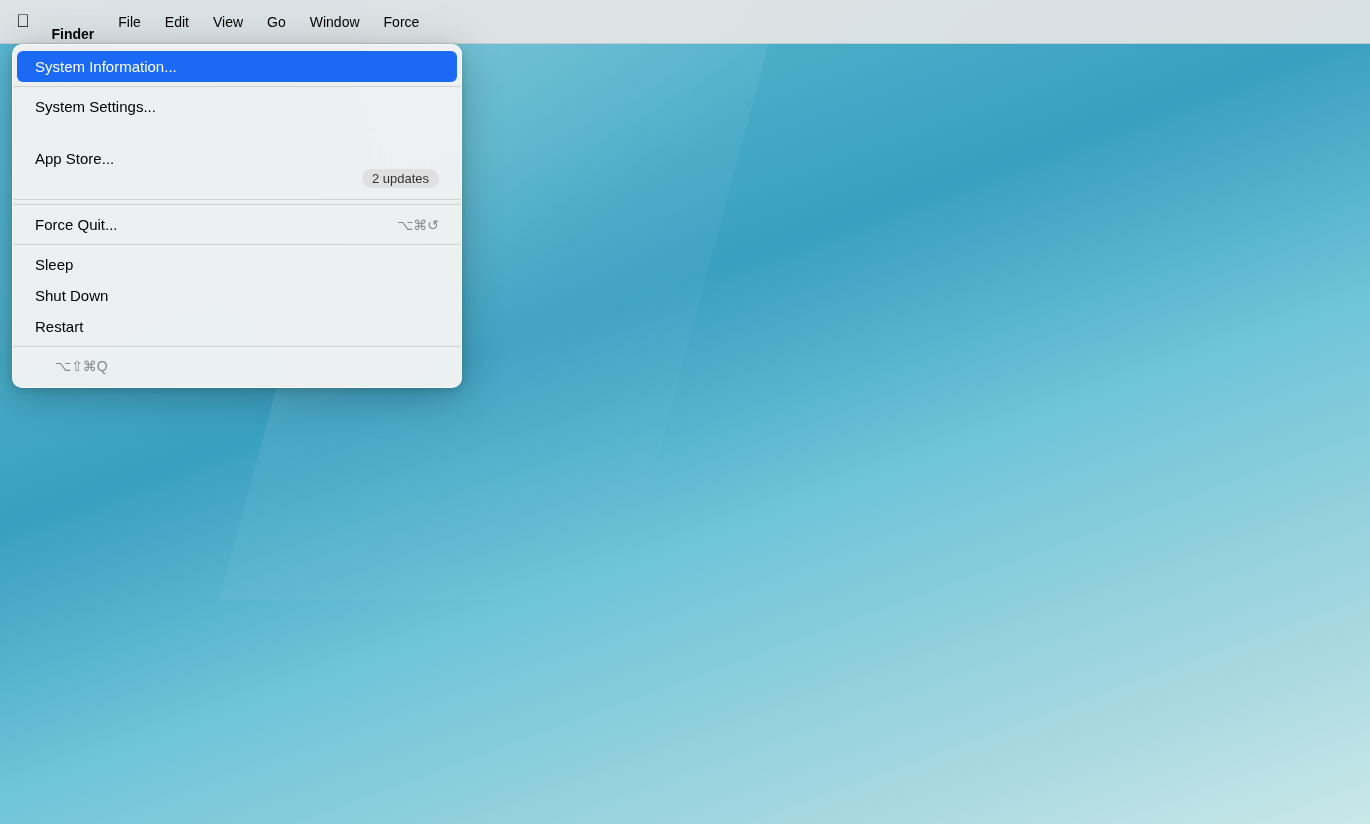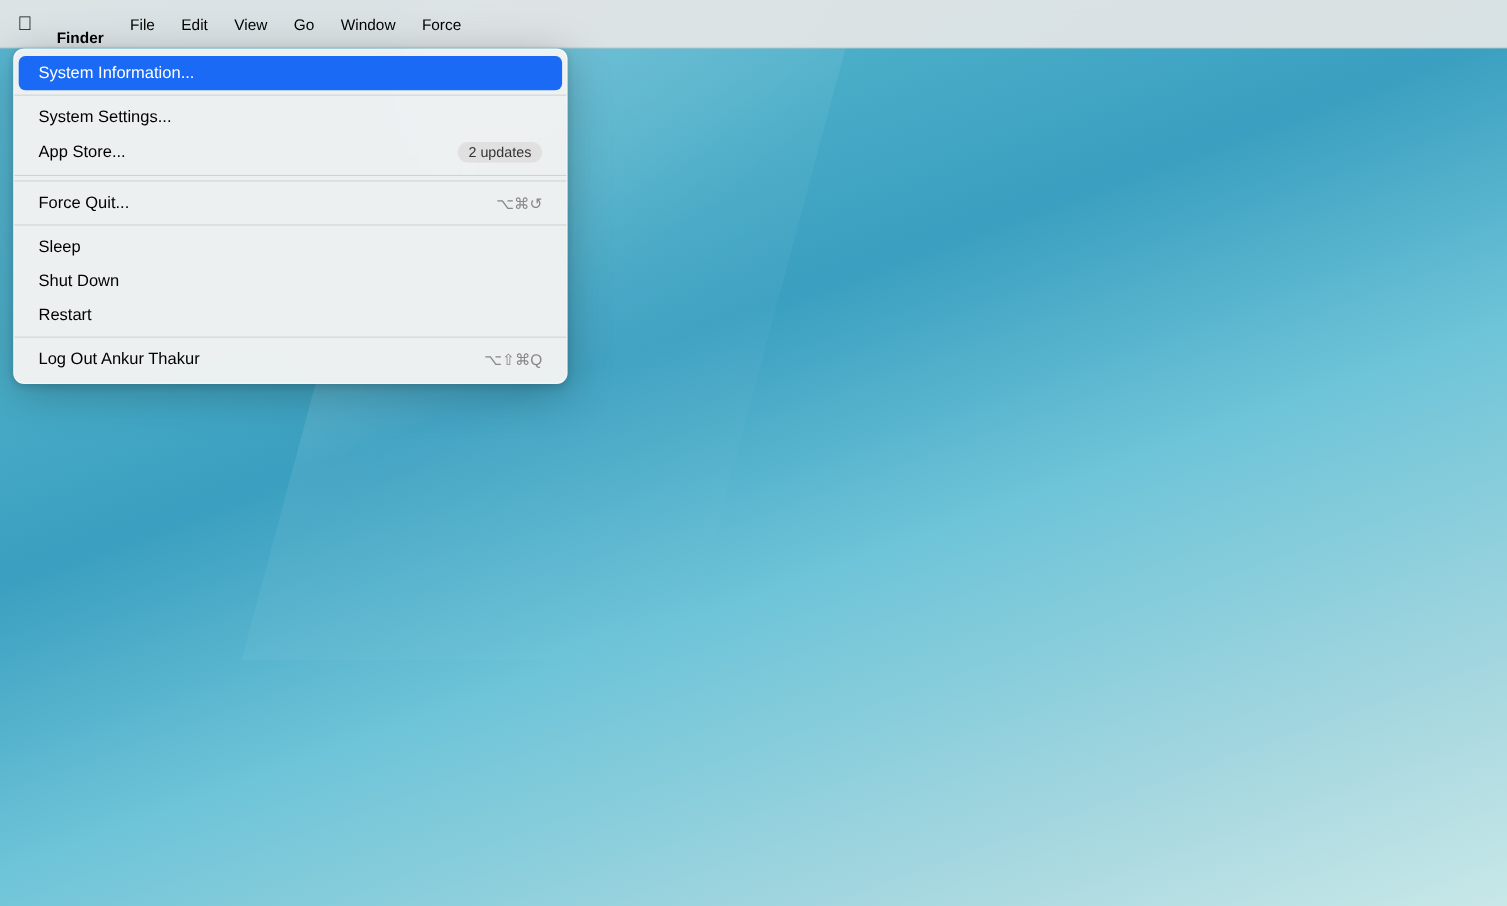--- a/index.html
+++ b/index.html
@@ -63,21 +63,21 @@
     .menubar-item.finder {
       font-weight: 600;
       margin-top: 24px;
     }
 
     
     .dropdown-menu {
       position: absolute;
       top: 44px;
       left: 12px;
-      width: 504px;
+      width: 450px;
       background: rgba(242, 242, 242, 0.96);
       backdrop-filter: blur(40px);
       border-radius: 10px;
       box-shadow: 0 8px 40px rgba(0,0,0,0.25), 0 2px 8px rgba(0,0,0,0.15);
       padding: 6px 0;
       z-index: 200;
       border: 1px solid rgba(255,255,255,0.6);
     }
 
     .menu-item {
@@ -107,20 +107,21 @@
       margin-left: 20px;
     }
 
     .menu-item .badge {
       background: #e0e0e0;
       color: #333;
       font-size: 13px;
       padding: 2px 10px;
       border-radius: 12px;
       margin-left: 10px;
+      margin-top: 40px;
     }
 
     .menu-item .chevron {
       font-size: 13px;
       color: #666;
     }
 
     .menu-separator {
       height: 1px;
       background: rgba(0,0,0,0.12);
@@ -181,17 +182,16 @@
   </div>
 
   <div class="menu-item">
     <span class="item-label">Restart</span>
   </div>
 
   <div class="menu-separator"></div>
 
 
   <div class="menu-item">
-    <span class="item-label">Log Out Ankur Thakur</span>
     <span class="shortcut">⌥⇧⌘Q</span>
   </div>
 
 </div>
 
 </body></html>

